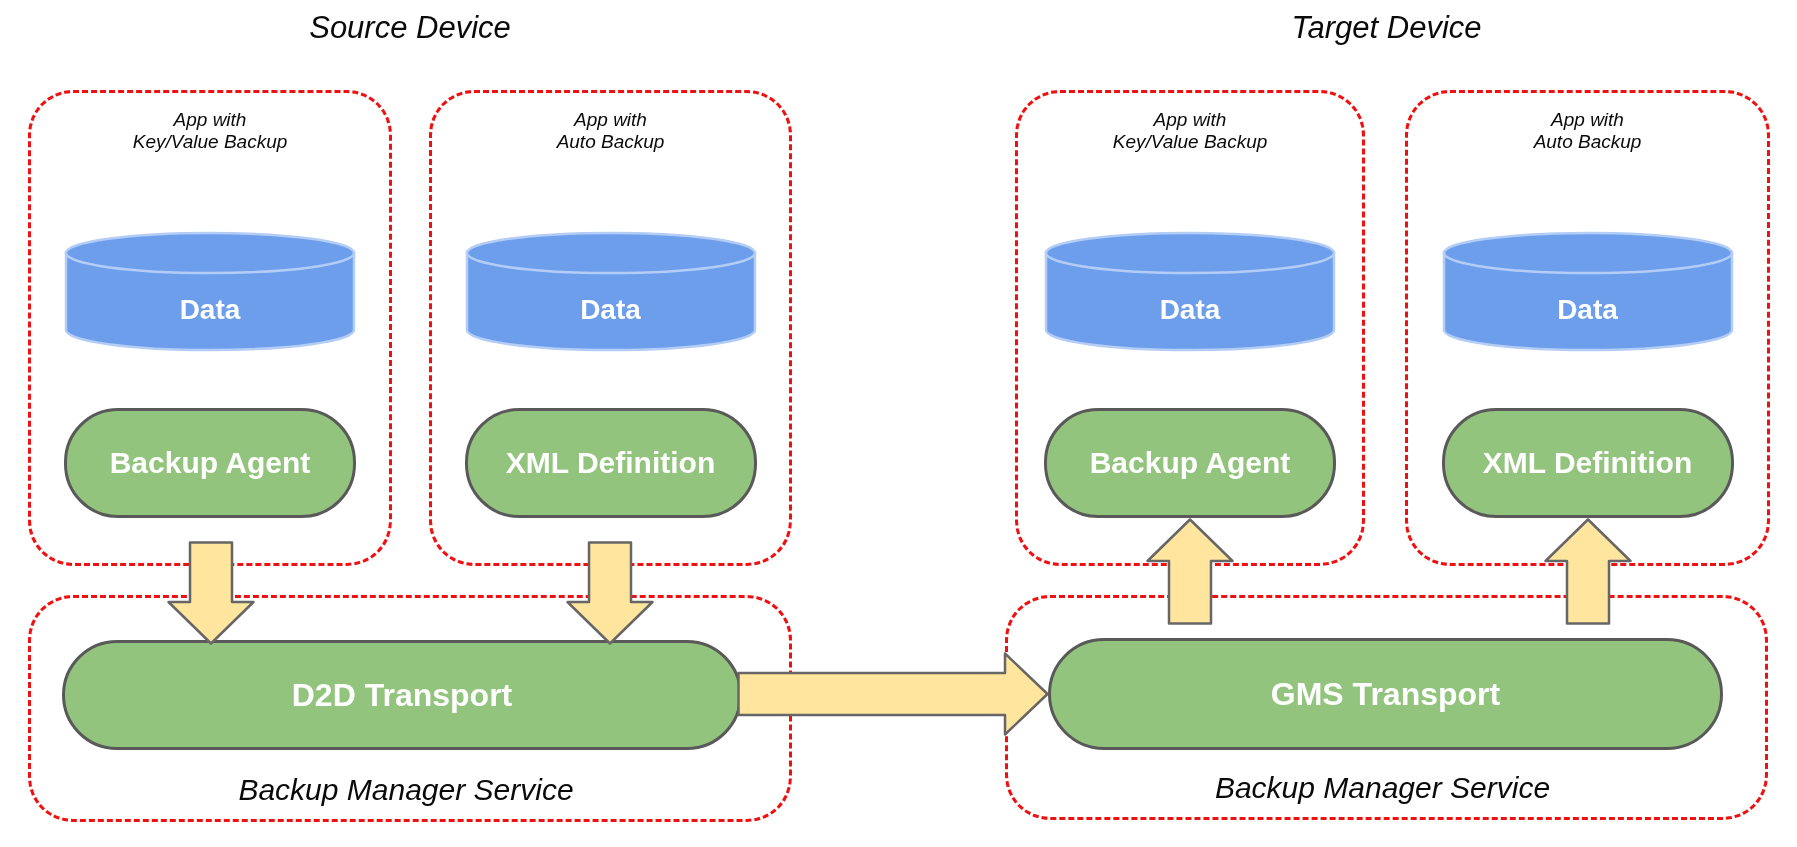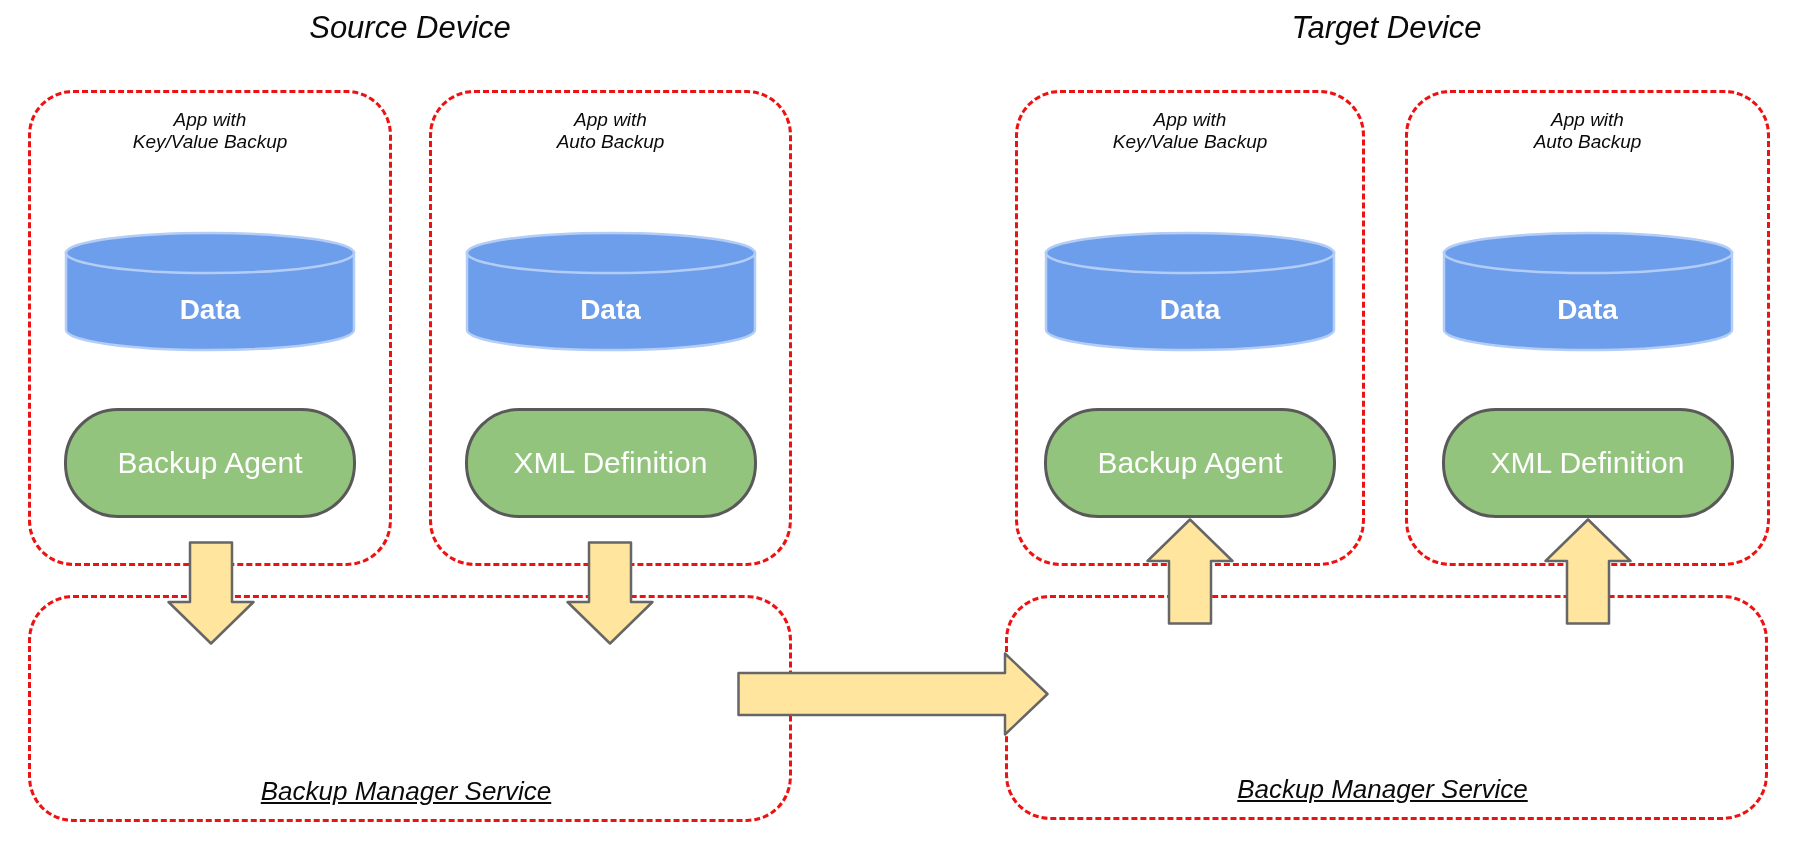--- a/index.html
+++ b/index.html
@@ -29,31 +29,31 @@
   .cyl-body{fill:var(--cyl-blue);stroke:var(--cyl-stroke);stroke-width:2.5;}
   .cyl-label{
     position:absolute;left:0;right:0;top:38px;bottom:2px;
     display:flex;align-items:center;justify-content:center;
     color:var(--text-light);font-weight:bold;font-size:28px;
   }
   .pill{
     position:absolute;left:50%;margin-left:-146px;top:315px;width:292px;height:110px;
     box-sizing:border-box;background:var(--node-green);border:3px solid var(--node-border);
     border-radius:54px;display:flex;align-items:center;justify-content:center;
-    color:var(--text-light);font-weight:normal;font-size:30px;white-space:nowrap;
+    color:var(--text-light);font-weight:bold;font-size:30px;white-space:nowrap;
   }
   .transport{
     position:absolute;box-sizing:border-box;background:var(--node-green);
     border:3px solid var(--node-border);border-radius:56px;
     display:flex;align-items:center;justify-content:center;
     color:var(--text-light);font-weight:bold;font-size:32px;
   }
   .bms-label{
     position:absolute;left:0;right:8px;bottom:12px;text-align:center;
-    font-style:italic;font-size:26px;color:var(--text-dark);text-decoration:underline;
+    font-style:italic;font-size:30px;color:var(--text-dark);
   }
   .arrow{position:absolute;z-index:5;}
   .arrow path{fill:var(--arrow-yellow);stroke:var(--arrow-border);stroke-width:2.5;stroke-linejoin:round;}
 </style>
 </head>
 <body>
 
 <div class="canvas">
 
   <div class="device-title" style="left:28px;width:764px;">Source Device</div>
@@ -105,24 +105,26 @@
       <svg width="292" height="122" viewBox="0 0 292 122">
         <path class="cyl-body" d="M2,22 L2,99 A144,20 0 0 0 290,99 L290,22 Z"></path>
         <ellipse class="cyl-body" cx="146" cy="22" rx="144" ry="20"></ellipse>
       </svg>
       <div class="cyl-label">Data</div>
     </div>
     <div class="pill">XML Definition</div>
   </div>
 
   <div class="bms-box" style="left:28px;top:595px;width:764px;height:227px;">
+    <div class="transport" style="left:31px;top:42px;width:680px;height:110px;">D2D Transport</div>
     <div class="bms-label">Backup Manager Service</div>
   </div>
 
   <div class="bms-box" style="left:1005px;top:595px;width:763px;height:225px;">
+    <div class="transport" style="left:40px;top:40px;width:675px;height:112px;">GMS Transport</div>
     <div class="bms-label">Backup Manager Service</div>
   </div>
 
   <svg class="arrow" style="left:167px;top:541px;" width="88" height="104" viewBox="0 0 88 104">
     <path d="M23,1.5 L65,1.5 L65,61 L86.5,61 L44,102.5 L1.5,61 L23,61 Z"></path>
   </svg>
   <svg class="arrow" style="left:566px;top:541px;" width="88" height="104" viewBox="0 0 88 104">
     <path d="M23,1.5 L65,1.5 L65,61 L86.5,61 L44,102.5 L1.5,61 L23,61 Z"></path>
   </svg>
   <svg class="arrow" style="left:737px;top:652px;" width="312" height="84" viewBox="0 0 312 84">

